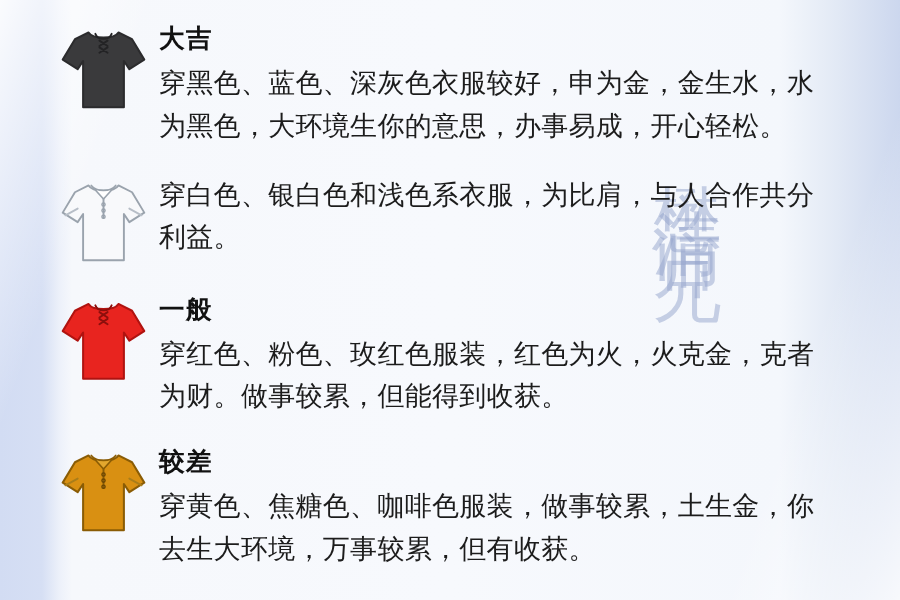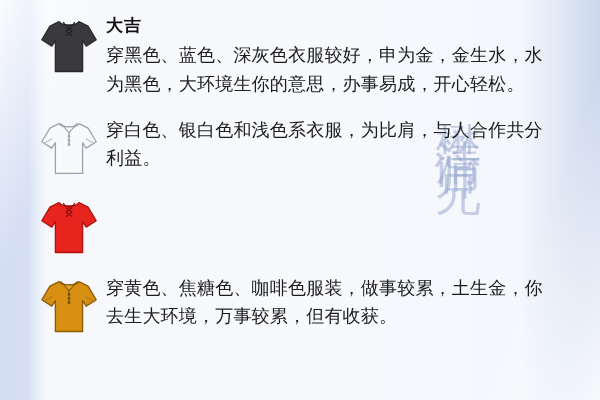--- a/index.html
+++ b/index.html
@@ -78,33 +78,38 @@
     </div>
 
     <div class="section">
       <div class="icon-box">
         <svg viewBox="0 0 64 62" aria-hidden="true">
           <path d="M21 3 C24 8 40 8 43 3 L53 8 L62 23 L51 30 L47 24 L47 58 L17 58 L17 24 L13 30 L2 23 L11 8 Z" stroke="#b01310" stroke-width="1.5" stroke-linejoin="round" fill="#e8241f"></path>
           <path class="outline-thin" d="M26 4 C28 9 36 9 38 4" stroke="#8c0f0c"></path>
           <path class="outline-thin" d="M29 9 L35 13 M35 9 L29 13 M29 14 L35 18 M35 14 L29 18" stroke="#8c0f0c"></path>
         </svg>
       </div>
+      <div class="text-block">
+        <div class="grade">一般</div>
+        <div class="desc">穿红色、粉色、玫红色服装，红色为火，火克金，克者为财。做事较累，但能得到收获。</div>
+      </div>
     </div>
 
     <div class="section">
       <div class="icon-box">
         <svg viewBox="0 0 64 62" aria-hidden="true">
           <path d="M21 3 C24 8 40 8 43 3 L53 8 L62 23 L51 30 L47 24 L47 58 L17 58 L17 24 L13 30 L2 23 L11 8 Z" stroke="#8a5c05" stroke-width="1.5" stroke-linejoin="round" fill="#d99012"></path>
           <path d="M23 3 L32 13 L41 3 C37 8 27 8 23 3 Z" fill="#e3a72e" stroke="#8a5c05" stroke-width="1.2" stroke-linejoin="round"></path>
           <path class="outline-thin" d="M32 13 L32 27" stroke="#8a5c05"></path>
           <circle cx="32" cy="17" r="1.2" fill="none" stroke="#6b4603" stroke-width="1"></circle>
           <circle cx="32" cy="21.5" r="1.2" fill="none" stroke="#6b4603" stroke-width="1"></circle>
           <circle cx="32" cy="26" r="1.2" fill="none" stroke="#6b4603" stroke-width="1"></circle>
           <path class="outline-thin" d="M4 25 L13 20 M60 25 L51 20" stroke="#a97d1a"></path>
         </svg>
       </div>
       <div class="text-block">
+        <div class="grade">较差</div>
         <div class="desc">穿黄色、焦糖色、咖啡色服装，做事较累，土生金，你去生大环境，万事较累，但有收获。</div>
       </div>
     </div>
 
   </div>
 </div>
 
 </body></html>

